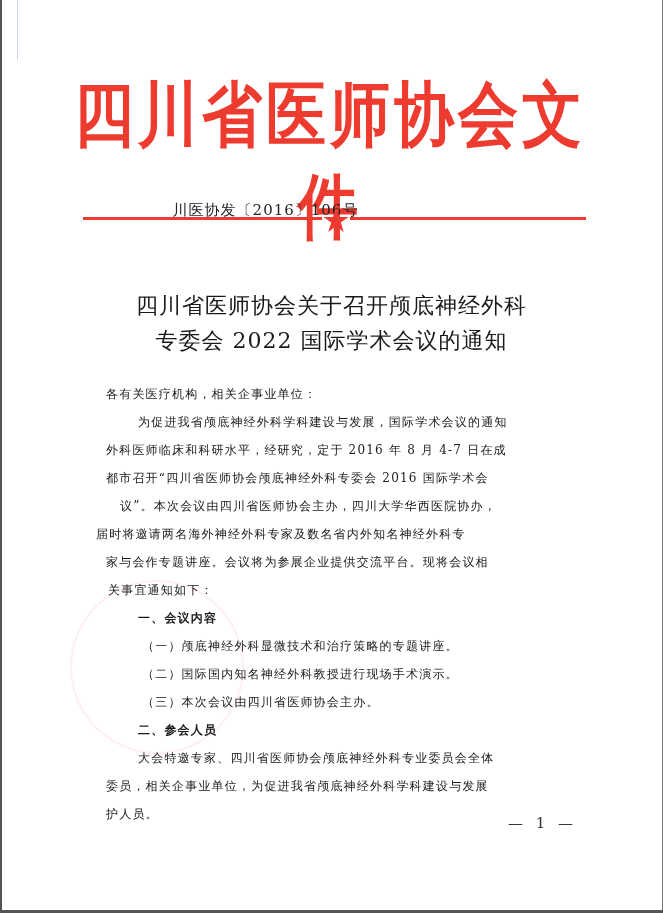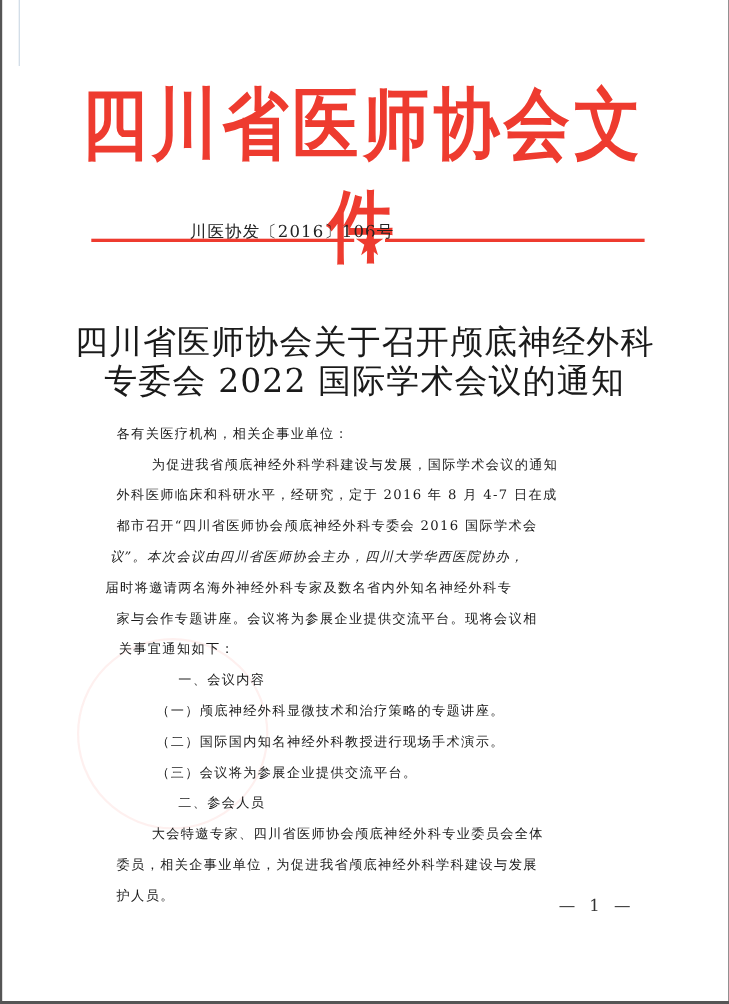--- a/index.html
+++ b/index.html
@@ -24,26 +24,26 @@
     position: absolute; left: 0; top: 201px; width: 531px; text-align: center;
     font-size: 15px; color: #222; letter-spacing: 1px;
   }
   .red-rule { position: absolute; top: 217px; height: 3px; background: #ee3b2f; }
   .red-rule.left { left: 83px; width: 239px; }
   .red-rule.right { left: 350px; width: 236px; }
   .star { position: absolute; left: 323px; top: 207px; width: 26px; height: 26px; }
 
   .title {
     position: absolute; left: 0; width: 663px; text-align: center;
-    font-size: 30px; color: #1a1a1a; letter-spacing: 1px;
+    font-size: 22px; color: #1a1a1a; letter-spacing: 1px;
   }
   .title.l1 { top: 291px; }
   .title.l2 { top: 326px; }
   .line { position: absolute; white-space: nowrap; font-size: 12px; letter-spacing: 1.2px; }
-  .heading { font-weight: normal; margin-left: 24px; }
+  .heading { font-weight: bold; }
   .page-no { position: absolute; left: 508px; top: 814px; font-size: 15px; letter-spacing: 4px; color: #333; }
   .stamp {
     position: absolute; left: 70px; top: 580px; width: 170px; height: 170px;
     border-radius: 50%; border: 2px solid rgba(238,59,47,0.08);
   }
 </style>
 </head>
 <body>
 
 <div class="frame-left"></div>
@@ -62,28 +62,28 @@
 <div class="red-rule right"></div>
 
 <div class="title l1">四川省医师协会关于召开颅底神经外科</div>
 <div class="title l2">专委会 2022 国际学术会议的通知</div>
 
 <div class="line" style="left:106px; top:386px;">各有关医疗机构，相关企事业单位：</div>
 
 <div class="line" style="left:138px; top:414px;">为促进我省颅底神经外科学科建设与发展，国际学术会议的通知</div>
 <div class="line" style="left:106px; top:442px;">外科医师临床和科研水平，经研究，定于 2016 年 8 月 4-7 日在成</div>
 <div class="line" style="left:106px; top:470px;">都市召开“四川省医师协会颅底神经外科专委会 2016 国际学术会</div>
-<div class="line" style="left:100px; top:498px;font-style:italic;">议”。本次会议由四川省医师协会主办，四川大学华西医院协办，</div>
+<div class="line" style="left:120px; top:498px;">议”。本次会议由四川省医师协会主办，四川大学华西医院协办，</div>
 <div class="line" style="left:96px; top:526px;">届时将邀请两名海外神经外科专家及数名省内外知名神经外科专</div>
 <div class="line" style="left:106px; top:554px;">家与会作专题讲座。会议将为参展企业提供交流平台。现将会议相</div>
 <div class="line" style="left:108px; top:582px;">关事宜通知如下：</div>
 
 <div class="line heading" style="left:138px; top:610px;">一、会议内容</div>
 <div class="line" style="left:142px; top:638px;">（一）颅底神经外科显微技术和治疗策略的专题讲座。</div>
 <div class="line" style="left:142px; top:666px;">（二）国际国内知名神经外科教授进行现场手术演示。</div>
-<div class="line" style="left:142px; top:694px;">（三）会议将为参展企业提供交流平台。</div>
+<div class="line" style="left:142px; top:694px;">（三）本次会议由四川省医师协会主办。</div>
 
 <div class="line heading" style="left:138px; top:722px;text-align:center;">二、参会人员</div>
 <div class="line" style="left:138px; top:750px;">大会特邀专家、四川省医师协会颅底神经外科专业委员会全体</div>
 <div class="line" style="left:106px; top:778px;">委员，相关企事业单位，为促进我省颅底神经外科学科建设与发展</div>
 <div class="line" style="left:106px; top:806px;">护人员。</div>
 
 <div class="page-no">— 1 —</div>
 
 </body></html>

